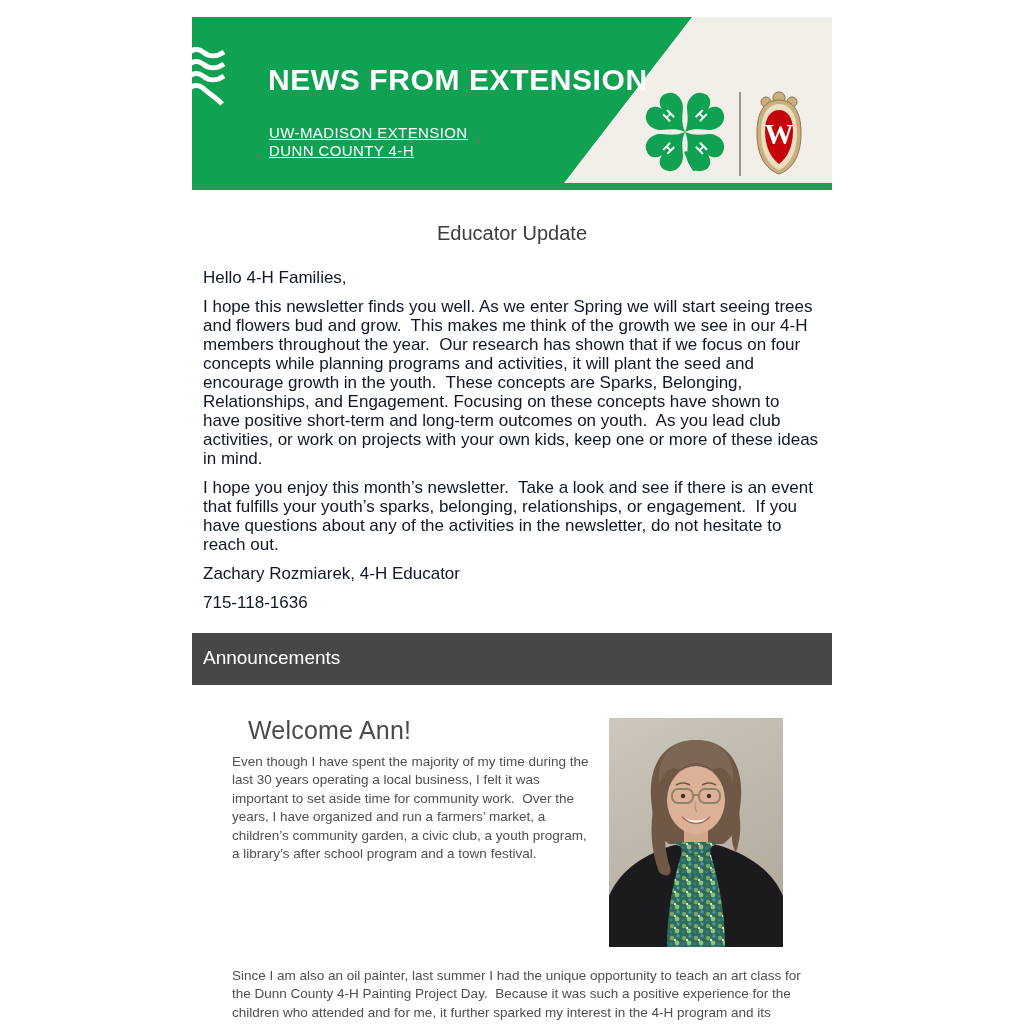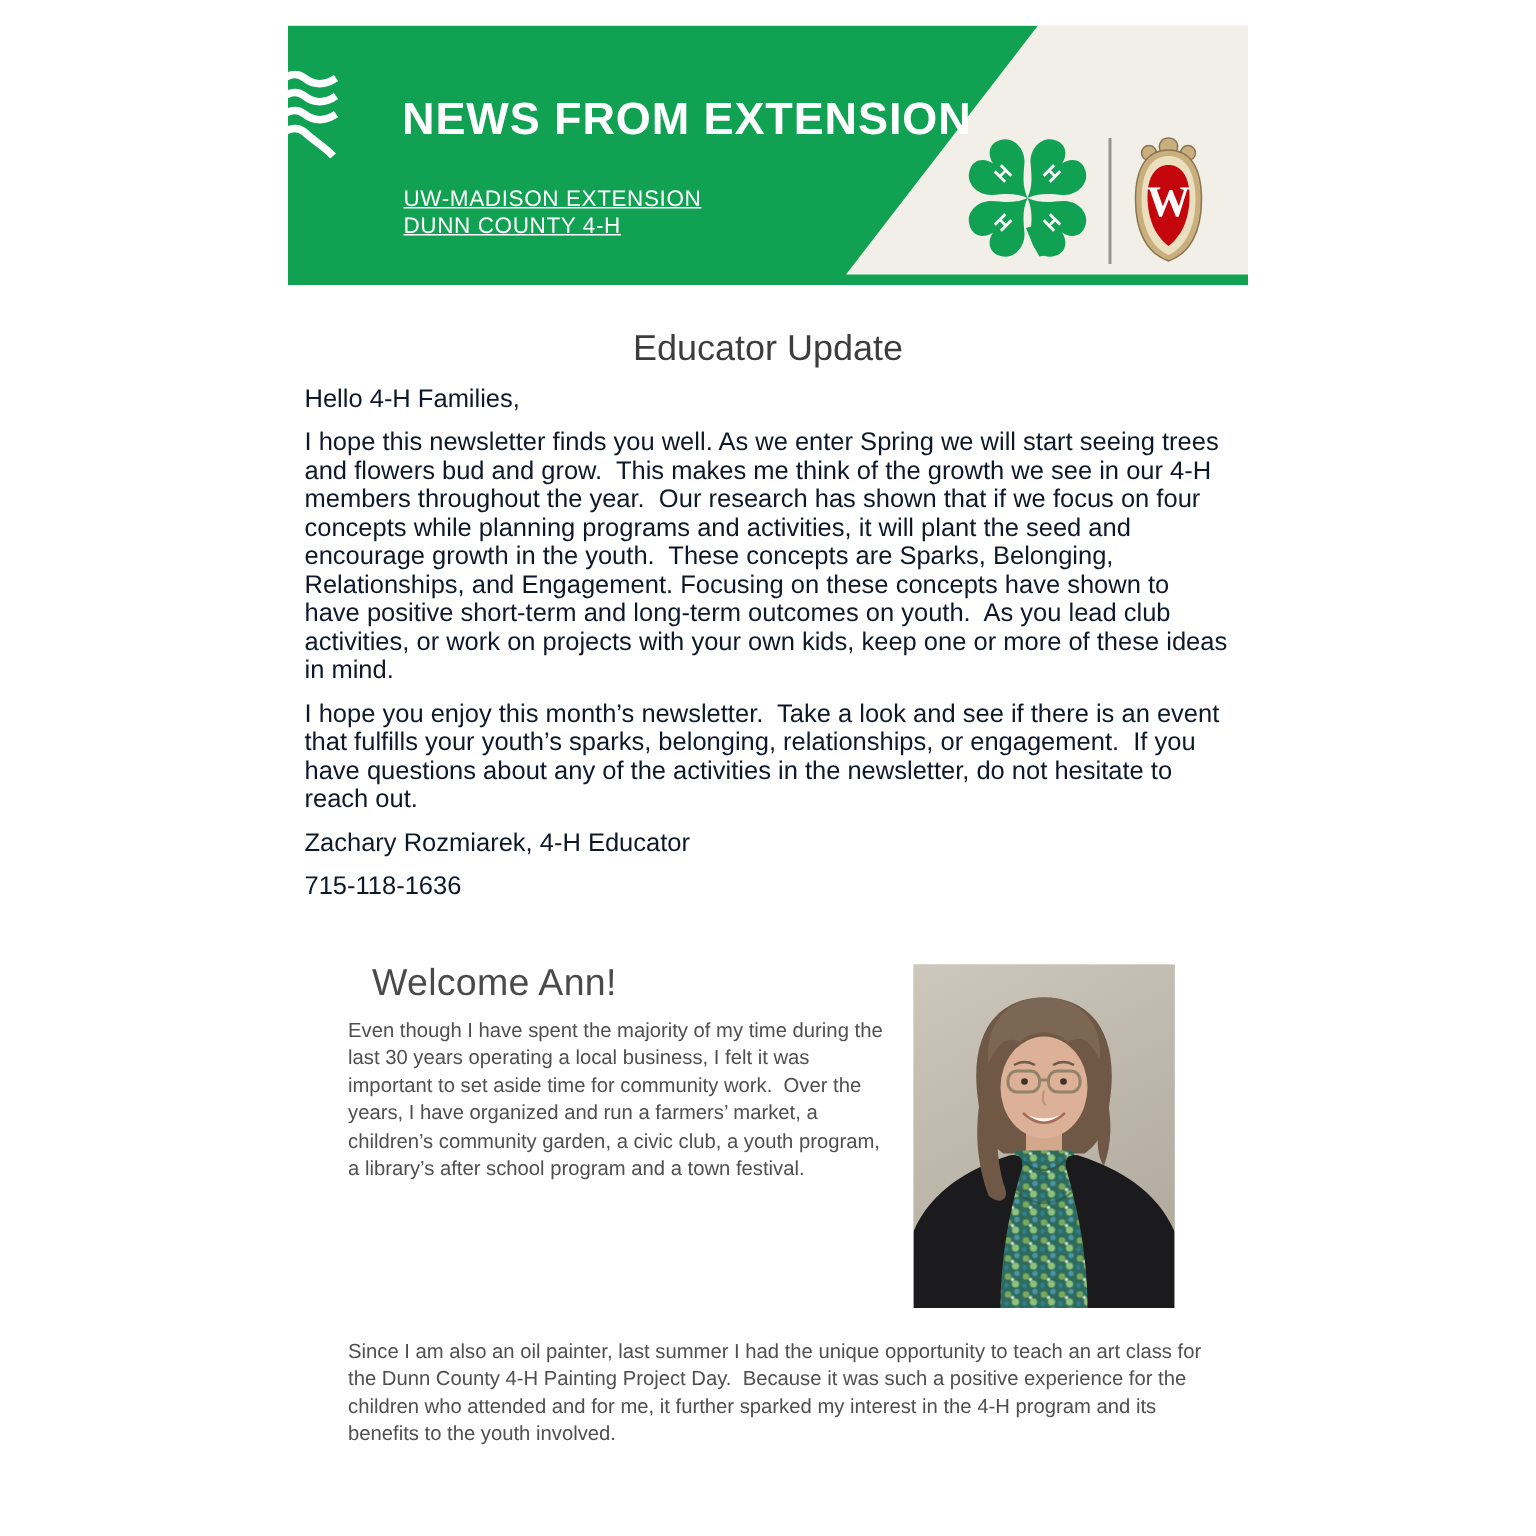--- a/index.html
+++ b/index.html
@@ -15,21 +15,21 @@
   .banner-brand { position:absolute; left:76px; top:46px; color:#ffffff; font-size:30px;
     font-weight:bold; letter-spacing:0.6px; white-space:nowrap; }
   .banner-org { position:absolute; left:77px; top:107px; color:#ffffff; font-size:15px;
     line-height:18px; letter-spacing:0.4px;text-decoration:underline; }
   .clover { position:absolute; left:451px; top:72px; }
   .logo-divider { position:absolute; left:547px; top:75px; width:2px; height:84px; background:#97958c; }
   .crest { position:absolute; left:561px; top:74px; }
 
   
   .educator { padding:0 11px; }
-  .section-heading { margin:30px 0 10px; text-align:center; font-size:24px; line-height:26px;
+  .section-heading { margin:30px 0 22px; text-align:center; font-size:20px; line-height:26px;
     font-weight:400; color:#3d3d3d; }
   .educator p { margin:0 0 10px; font-size:17px; line-height:19px; color:#0f172a;
     white-space:pre-wrap; }
 
   
   .announce-bar { margin-top:21px; background:#474747; color:#ffffff; font-size:19px;
     line-height:20px; padding:15px 11px 17px; }
 
   
   .welcome { padding:30px 12px 0 40px; }
@@ -107,20 +107,23 @@
 
     <section class="educator">
       <h1 class="section-heading">Educator Update</h1>
       <p>Hello 4-H Families,</p>
       <p>I hope this newsletter finds you well. As we enter Spring we will start seeing trees and flowers bud and grow.  This makes me think of the growth we see in our 4-H members throughout the year.  Our research has shown that if we focus on four concepts while planning programs and activities, it will plant the seed and encourage growth in the youth.  These concepts are Sparks, Belonging, Relationships, and Engagement. Focusing on these concepts have shown to have positive short-term and long-term outcomes on youth.  As you lead club activities, or work on projects with your own kids, keep one or more of these ideas in mind.</p>
       <p>I hope you enjoy this month’s newsletter.  Take a look and see if there is an event that fulfills your youth’s sparks, belonging, relationships, or engagement.  If you have questions about any of the activities in the newsletter, do not hesitate to reach out.</p>
       <p>Zachary Rozmiarek, 4-H Educator</p>
       <p>715-118-1636</p>
     </section>
 
+    <div class="announce-bar">
+      <span>Announcements</span>
+    </div>
 
     <section class="welcome">
 
       <figure class="photo-figure">
         <svg width="174" height="229" viewBox="0 0 174 229">
           <defs>
             <linearGradient id="wall" x1="0" y1="0" x2="0.4" y2="1">
               <stop offset="0" stop-color="#cdc7bc"></stop>
               <stop offset="1" stop-color="#b2ab9e"></stop>
             </linearGradient>

